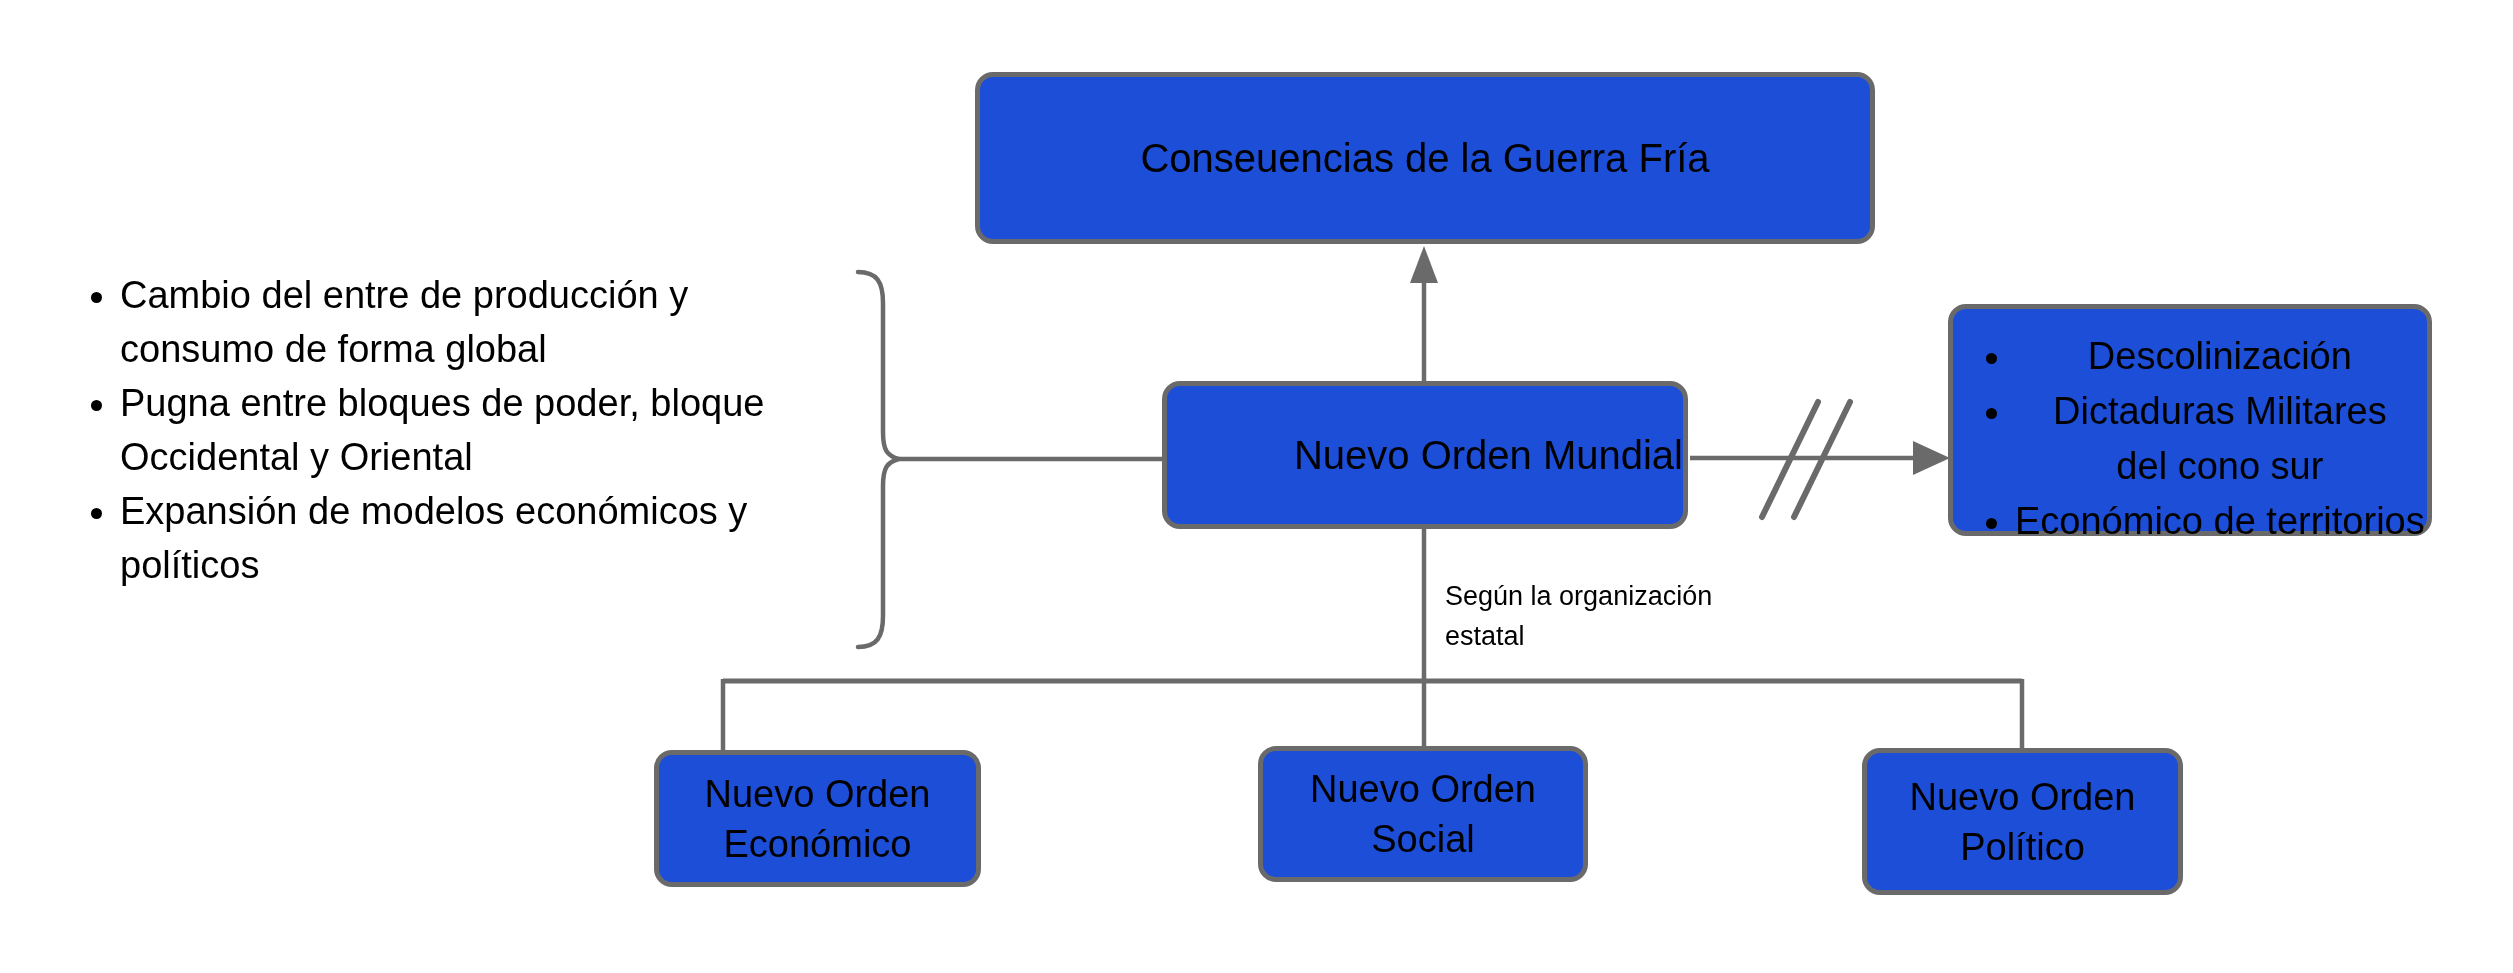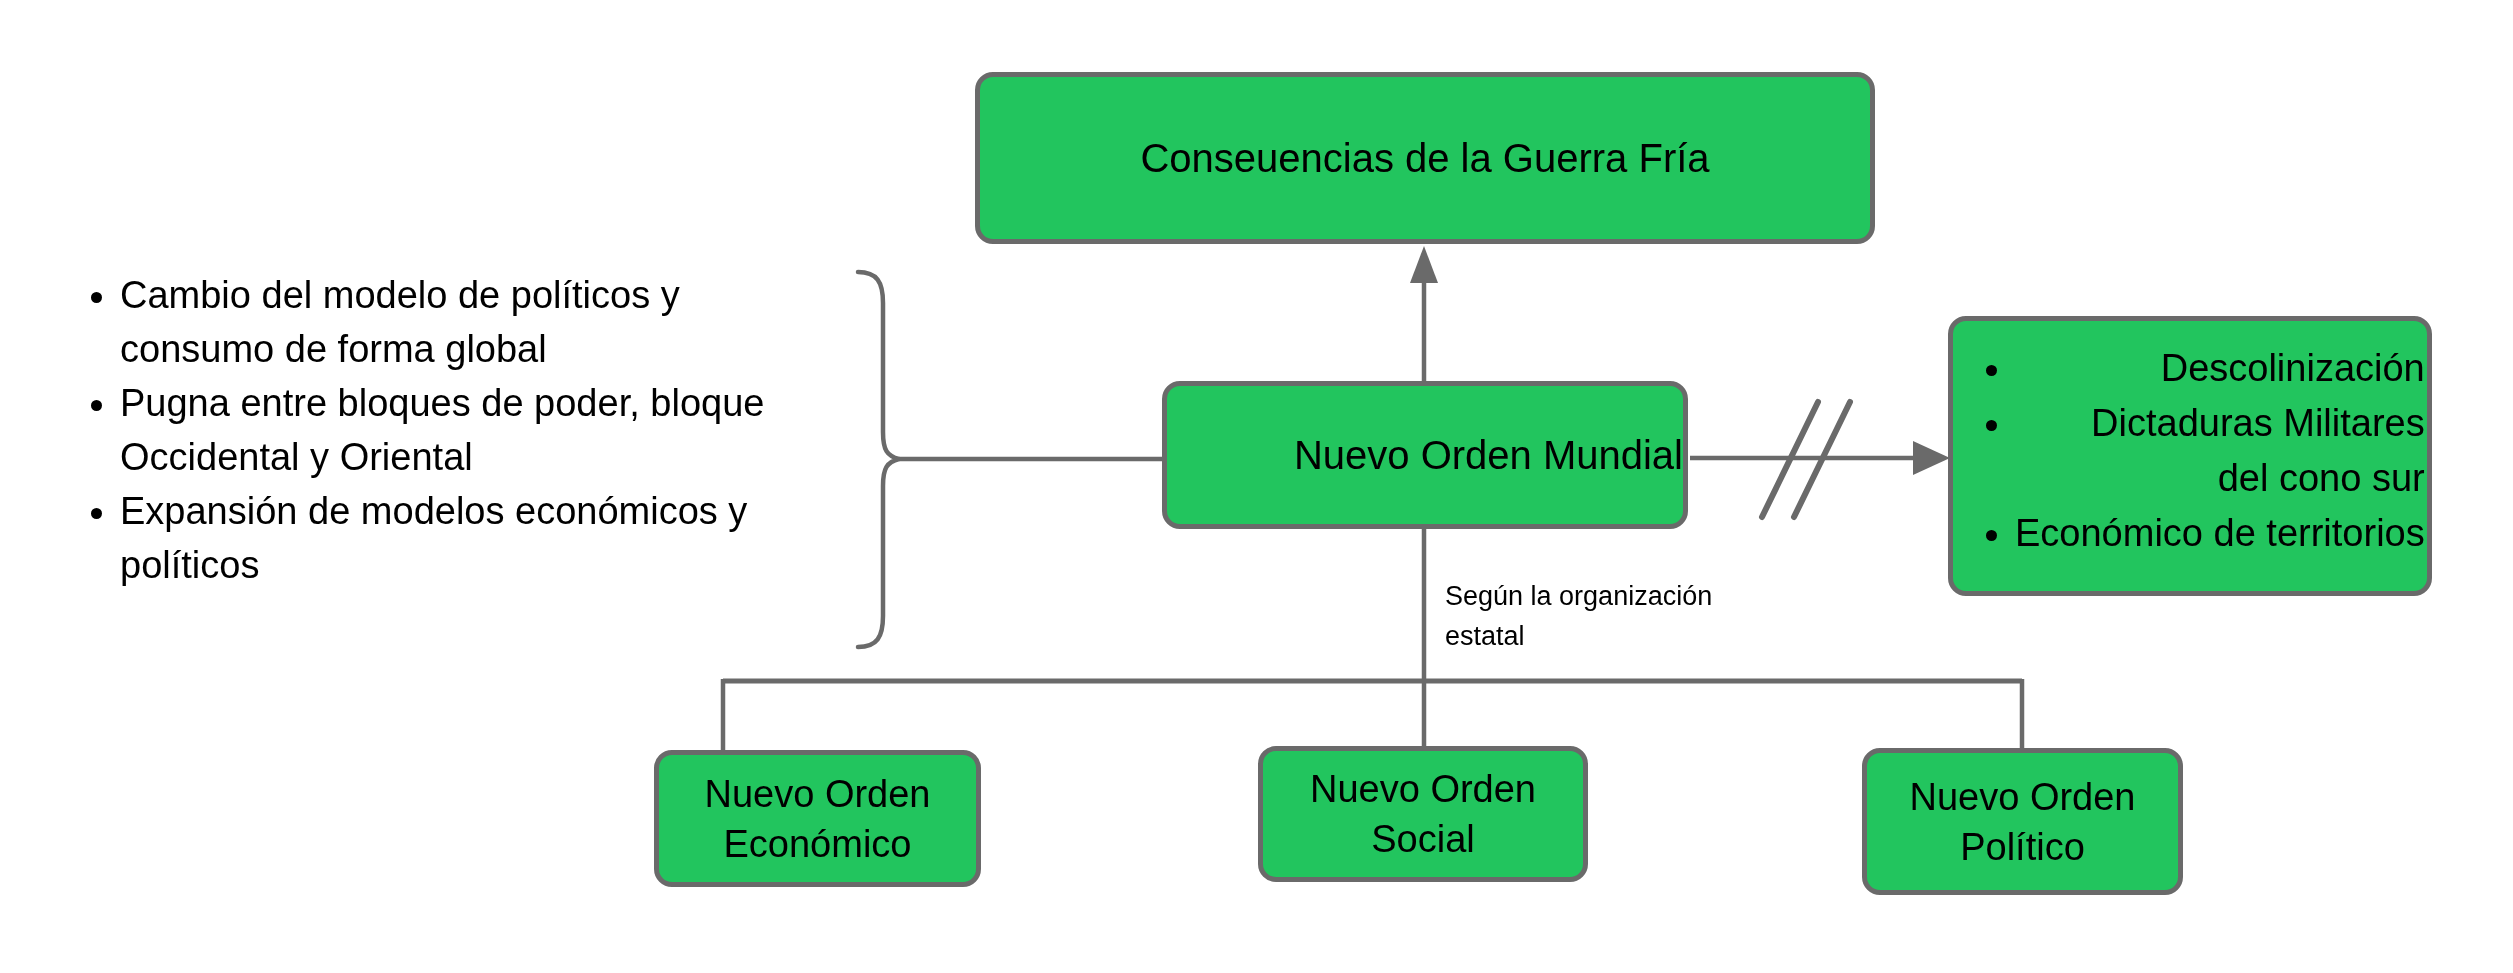--- a/index.html
+++ b/index.html
@@ -17,21 +17,21 @@
     overflow: hidden;
   }
   svg.connectors {
     position: absolute;
     left: 0;
     top: 0;
     z-index: 0;
   }
   .box {
     position: absolute;
-    background: #22c55e;
+    background: #1d4ed8;
     border: 5px solid #6a6a6a;
     border-radius: 18px;
     box-sizing: border-box;
     display: flex;
     align-items: center;
     justify-content: center;
     text-align: center;
     z-index: 1;
   }
   .box .label {
@@ -40,24 +40,24 @@
   .title-box {
     left: 975px; top: 72px; width: 900px; height: 172px;
     font-size: 40px;
   }
   .central-box {
     left: 1162px; top: 381px; width: 526px; height: 148px;
     font-size: 40px;
     justify-content: flex-end;
   }
   .right-box {
-    left: 1948px; top: 316px; width: 484px; height: 280px;
+    left: 1948px; top: 304px; width: 484px; height: 232px;
     align-items: flex-start;
     justify-content: flex-start;
-    text-align: right;
+    text-align: center;
   }
   .right-box ul {
     margin: 20px 0 0 0;
     padding-left: 62px;
     font-size: 38px;
     line-height: 55px;
   }
   .bottom-box {
     font-size: 38px;
     line-height: 50px;
@@ -123,21 +123,21 @@
   <div class="box title-box">
     <span class="label">Conseuencias de la Guerra Fría</span>
   </div>
 
   <div class="box central-box">
     <span class="label">Nuevo Orden Mundial</span>
   </div>
 
   <div class="left-list">
     <ul>
-      <li>Cambio del modelo de políticos y
+      <li>Cambio del entre de producción y
 consumo de forma global</li>
       <li>Pugna entre bloques de poder, bloque
 Occidental y Oriental</li>
       <li>Expansión de modelos económicos y
 políticos</li>
     </ul>
   </div>
 
   <div class="box right-box">
     <ul>

